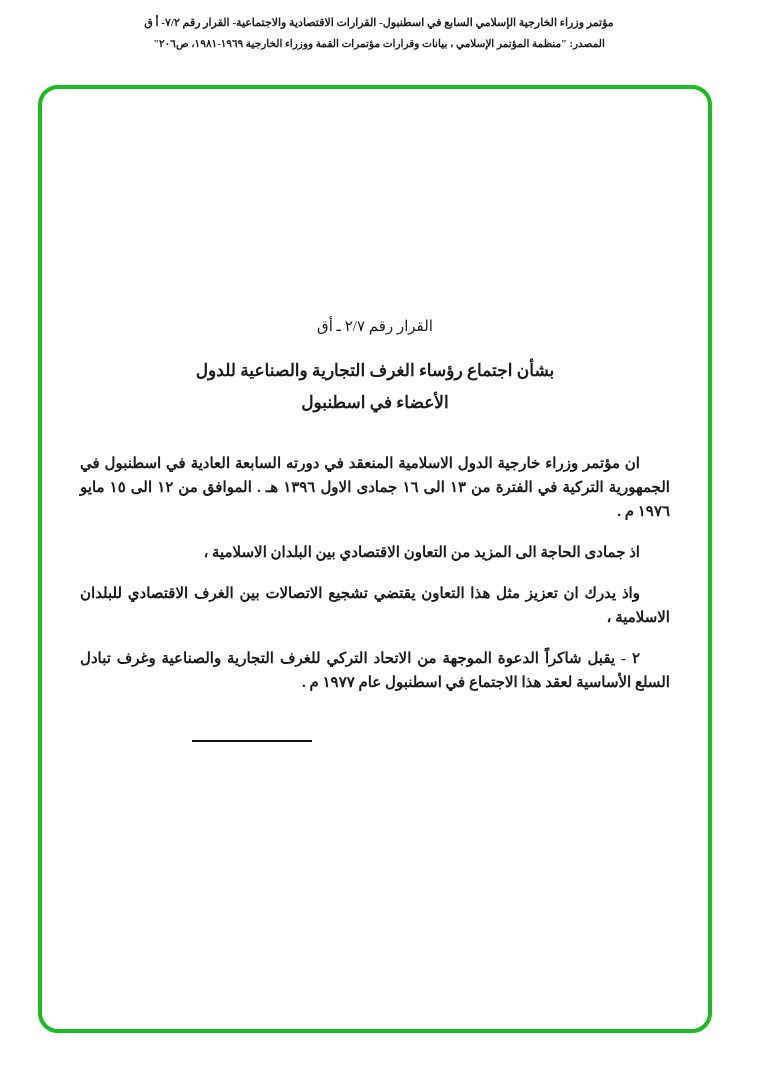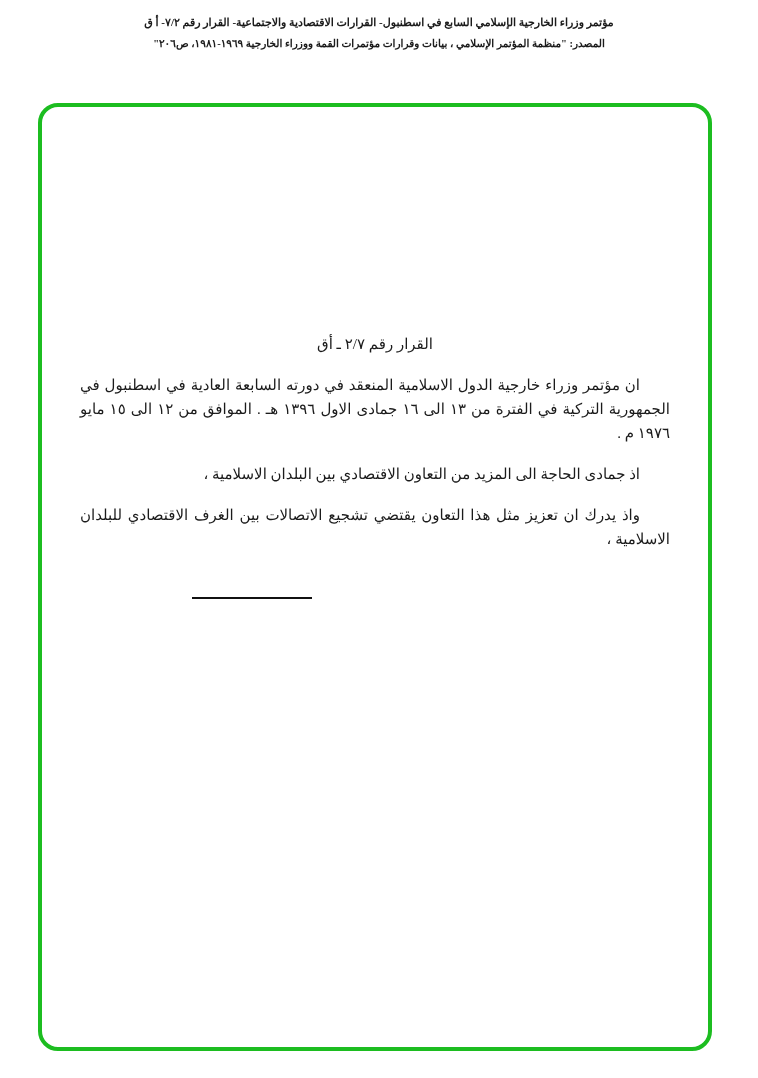--- a/index.html
+++ b/index.html
@@ -26,21 +26,21 @@
     letter-spacing: 0.2px;
   }
   .page-header .line2 {
     font-size: 10.5px;
     font-weight: bold;
     margin-top: 8px;
   }
   .doc-frame {
     position: absolute;
     left: 38px;
-    top: 103px;
+    top: 85px;
     width: 674px;
     height: 948px;
     border: 4px solid #1cbd20;
     border-radius: 20px;
     background: #ffffff;
     box-sizing: border-box;
   }
   .doc-content {
     padding: 228px 38px 0 38px;
     box-sizing: border-box;
@@ -57,20 +57,21 @@
     line-height: 32px;
     margin: 0 0 32px 0;
   }
   .res-subject .sub-line { display: block; }
   .body-para {
     font-size: 15px;
     line-height: 24px;
     text-align: justify;
     text-indent: 30px;
     margin: 0 0 17px 0;
+    font-weight: bold;
   }
   .signature-rule {
     width: 120px;
     border: none;
     border-top: 2px solid #111111;
     margin: 46px 358px 0 0;
   }
 </style>
 </head>
 <body>
@@ -78,21 +79,26 @@
 <header class="page-header">
   <div class="line1">مؤتمر وزراء الخارجية الإسلامي السابع في اسطنبول- القرارات الاقتصادية والاجتماعية- القرار رقم ٧/٢- أ ق</div>
   <div class="line2">المصدر: "منظمة المؤتمر الإسلامي ، بيانات وقرارات مؤتمرات القمة ووزراء الخارجية ١٩٦٩-١٩٨١، ص٢٠٦"</div>
 </header>
 
 <section class="doc-frame">
   <div class="doc-content">
 
     <p class="res-number">القرار رقم ٢/٧ ـ أق</p>
 
+    <h1 class="res-subject">
+      <span class="sub-line">بشأن اجتماع رؤساء الغرف التجارية والصناعية للدول</span>
+      <span class="sub-line">الأعضاء في اسطنبول</span>
+    </h1>
 
     <p class="body-para">ان مؤتمر وزراء خارجية الدول الاسلامية المنعقد في دورته السابعة العادية في اسطنبول في الجمهورية التركية في الفترة من ١٣ الى ١٦ جمادى الاول ١٣٩٦ هـ . الموافق من ١٢ الى ١٥ مايو ١٩٧٦ م .</p>
     <p class="body-para">اذ جمادى الحاجة الى المزيد من التعاون الاقتصادي بين البلدان الاسلامية ،</p>
     <p class="body-para">واذ يدرك ان تعزيز مثل هذا التعاون يقتضي تشجيع الاتصالات بين الغرف الاقتصادي للبلدان الاسلامية ،</p>
+    <p class="body-para">٢ - يقبل شاكراً الدعوة الموجهة من الاتحاد التركي للغرف التجارية والصناعية وغرف تبادل السلع الأساسية لعقد هذا الاجتماع في اسطنبول عام ١٩٧٧ م .</p>
 
     <hr class="signature-rule">
 
   </div>
 </section>
 
 </body></html>

